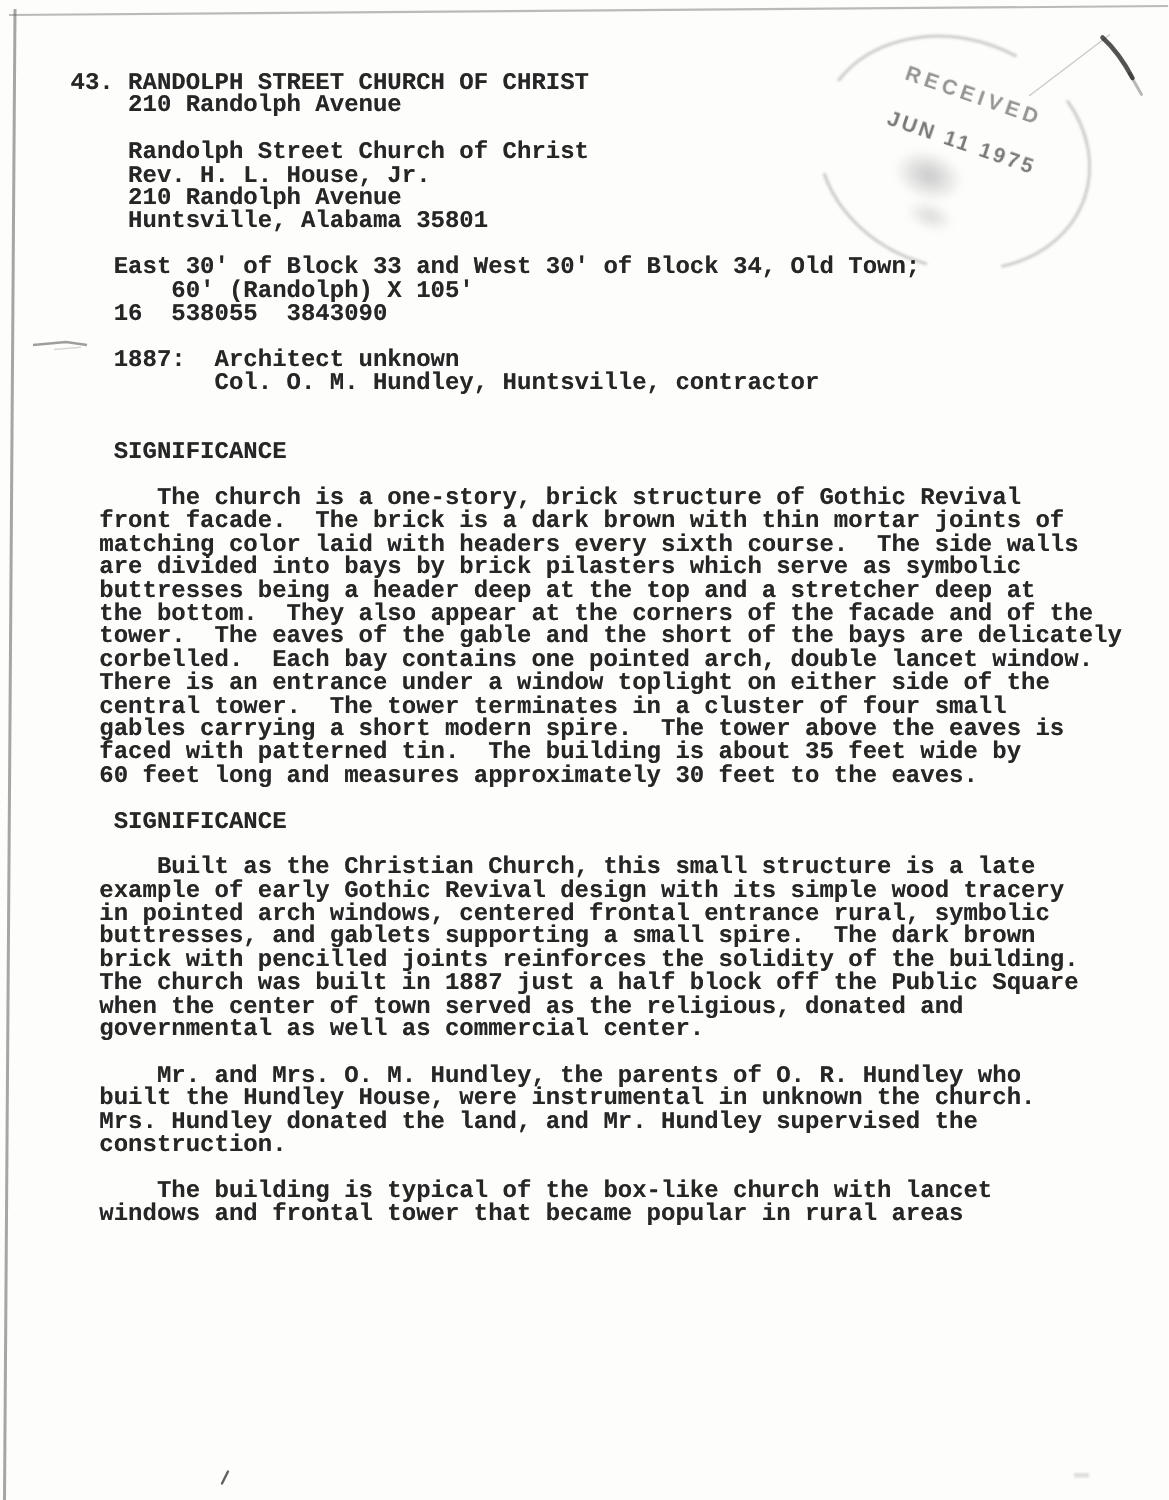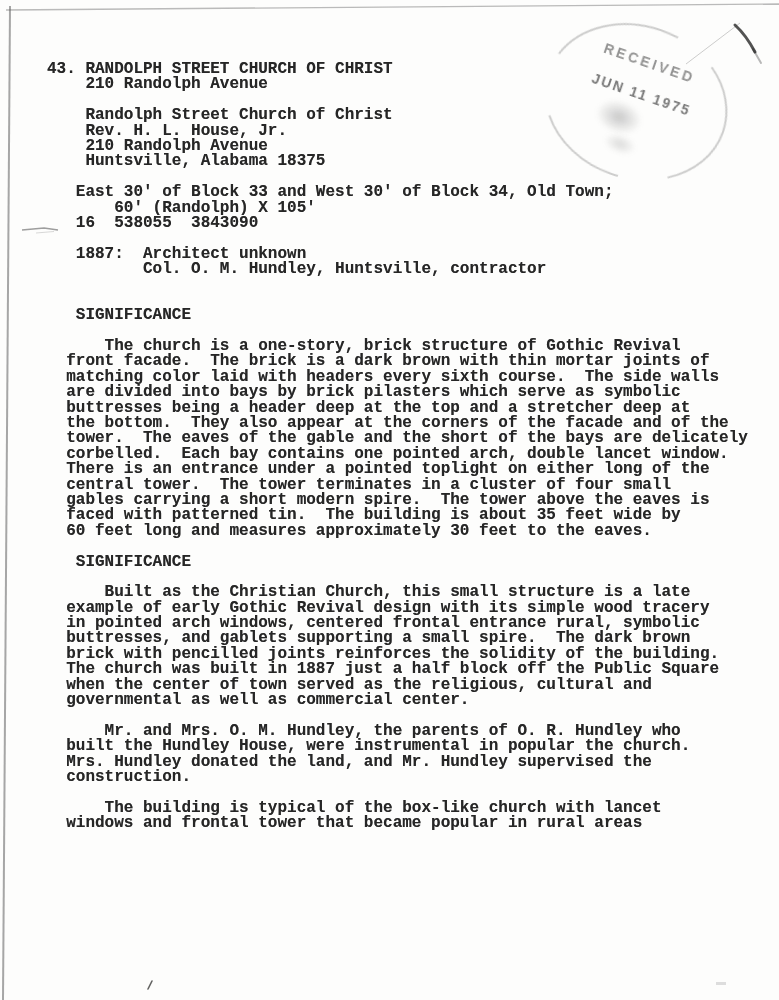--- a/index.html
+++ b/index.html
@@ -10,21 +10,21 @@
   }
   .paper {
     position:relative;
     width:779px; height:1000px;
     background:#fdfdfc;
     overflow:hidden;
   }
   
   .doc {
     position:absolute;
-    left:47px; top:62px;
+    left:47px; top:48px;
   }
   .line {
     white-space:pre;
     font-family:"Liberation Mono", monospace;
     font-weight:700;
     font-size:16px;
     line-height:15.4px;
     height:15.4px;
     color:#262626;
     text-shadow:0 0 0.4px rgba(25,25,25,0.45);
@@ -108,59 +108,59 @@
   <div class="stamp-smudge smudge-2"></div>
 
   <div class="doc">
 
   <div class="line">43. RANDOLPH STREET CHURCH OF CHRIST</div>
       <div class="line">    210 Randolph Avenue</div>
       <div class="line"></div>
       <div class="line">    Randolph Street Church of Christ</div>
       <div class="line">    Rev. H. L. House, Jr.</div>
       <div class="line">    210 Randolph Avenue</div>
-      <div class="line">    Huntsville, Alabama 18375</div>
+      <div class="line">    Huntsville, Alabama 35801</div>
       <div class="line"></div>
       <div class="line">   East 30' of Block 33 and West 30' of Block 34, Old Town;</div>
       <div class="line">       60' (Randolph) X 105'</div>
       <div class="line">   16  538055  3843090</div>
       <div class="line"></div>
       <div class="line">   1887:  Architect unknown</div>
       <div class="line">          Col. O. M. Hundley, Huntsville, contractor</div>
       <div class="line"></div>
       <div class="line"></div>
       <div class="line">   SIGNIFICANCE</div>
       <div class="line"></div>
       <div class="line">      The church is a one-story, brick structure of Gothic Revival</div>
       <div class="line">  front facade.  The brick is a dark brown with thin mortar joints of</div>
       <div class="line">  matching color laid with headers every sixth course.  The side walls</div>
       <div class="line">  are divided into bays by brick pilasters which serve as symbolic</div>
       <div class="line">  buttresses being a header deep at the top and a stretcher deep at</div>
       <div class="line">  the bottom.  They also appear at the corners of the facade and of the</div>
       <div class="line">  tower.  The eaves of the gable and the short of the bays are delicately</div>
       <div class="line">  corbelled.  Each bay contains one pointed arch, double lancet window.</div>
-      <div class="line">  There is an entrance under a pointed toplight on either long of the</div>
+      <div class="line">  There is an entrance under a window toplight on either side of the</div>
       <div class="line">  central tower.  The tower terminates in a cluster of four small</div>
       <div class="line">  gables carrying a short modern spire.  The tower above the eaves is</div>
       <div class="line">  faced with patterned tin.  The building is about 35 feet wide by</div>
       <div class="line">  60 feet long and measures approximately 30 feet to the eaves.</div>
       <div class="line"></div>
       <div class="line">   SIGNIFICANCE</div>
       <div class="line"></div>
       <div class="line">      Built as the Christian Church, this small structure is a late</div>
       <div class="line">  example of early Gothic Revival design with its simple wood tracery</div>
       <div class="line">  in pointed arch windows, centered frontal entrance rural, symbolic</div>
       <div class="line">  buttresses, and gablets supporting a small spire.  The dark brown</div>
       <div class="line">  brick with pencilled joints reinforces the solidity of the building.</div>
       <div class="line">  The church was built in 1887 just a half block off the Public Square</div>
-      <div class="line">  when the center of town served as the religious, cultural and</div>
+      <div class="line">  when the center of town served as the religious, donated and</div>
       <div class="line">  governmental as well as commercial center.</div>
       <div class="line"></div>
       <div class="line">      Mr. and Mrs. O. M. Hundley, the parents of O. R. Hundley who</div>
-      <div class="line">  built the Hundley House, were instrumental in popular the church.</div>
+      <div class="line">  built the Hundley House, were instrumental in unknown the church.</div>
       <div class="line">  Mrs. Hundley donated the land, and Mr. Hundley supervised the</div>
       <div class="line">  construction.</div>
       <div class="line"></div>
       <div class="line">      The building is typical of the box-like church with lancet</div>
       <div class="line">  windows and frontal tower that became popular in rural areas</div>
     </div>
 
 </div>
 
 </body></html>

